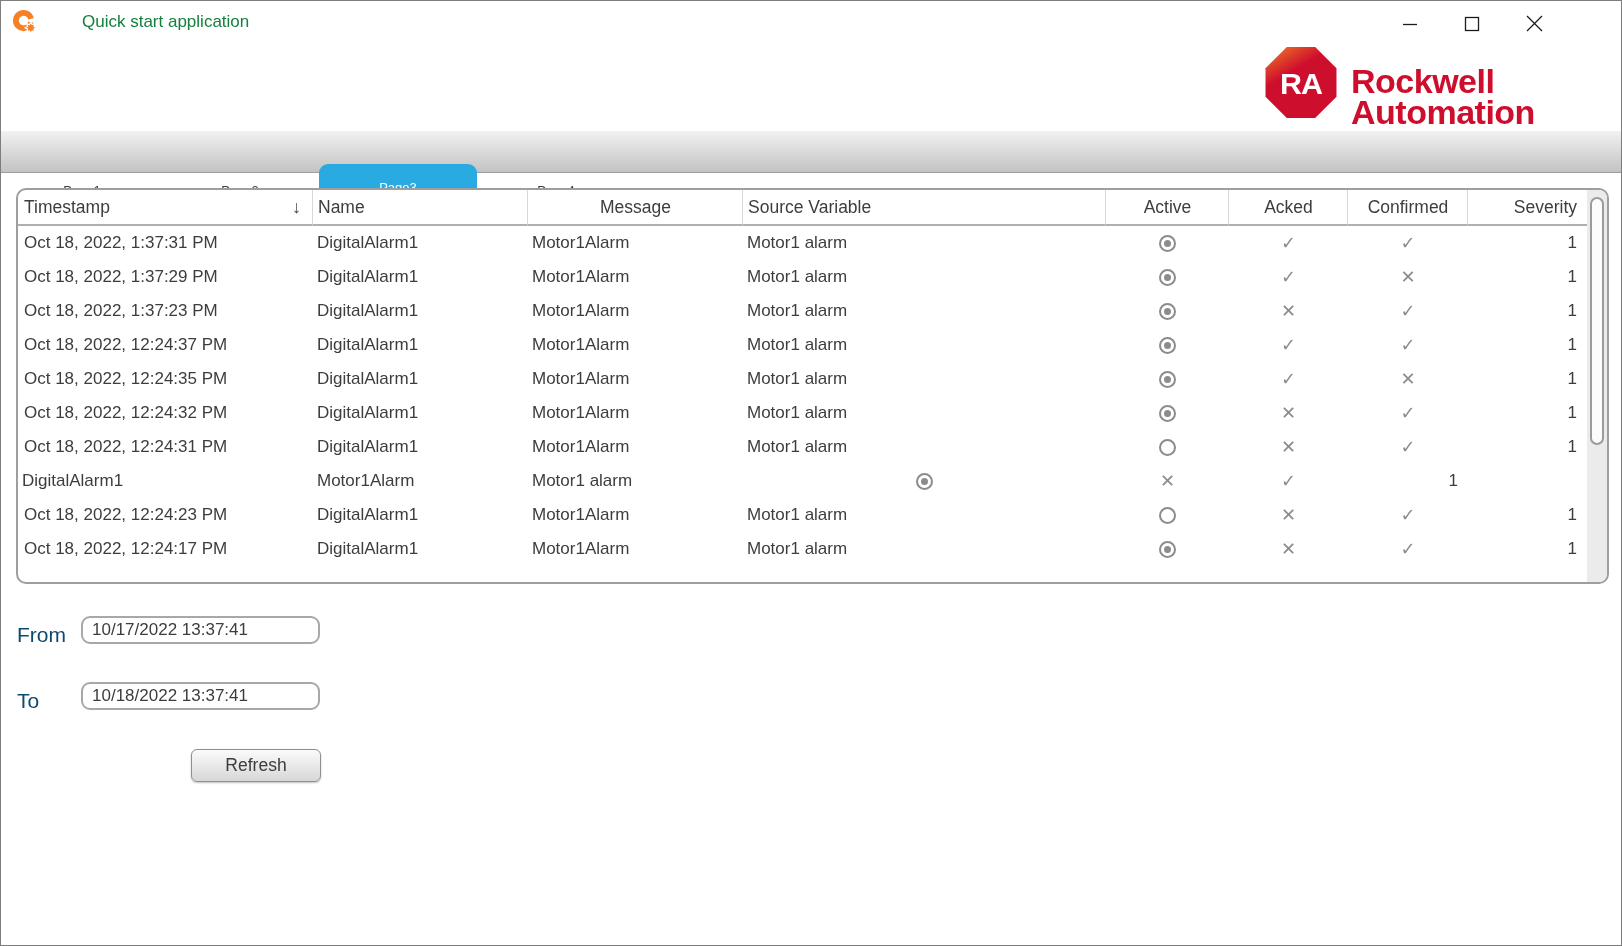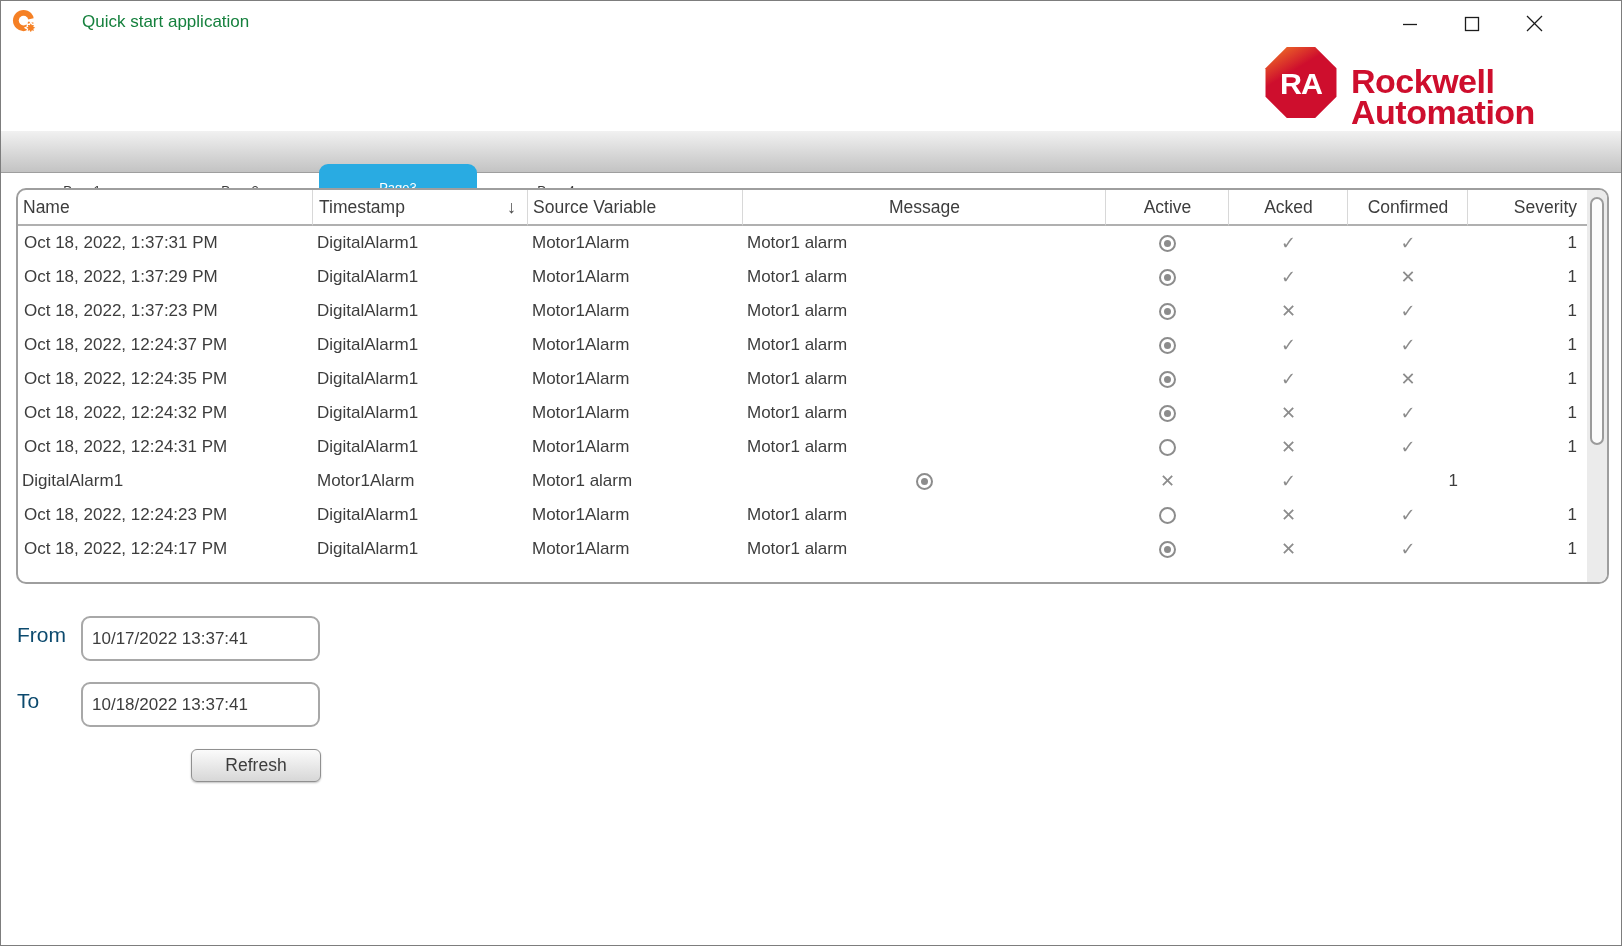--- a/index.html
+++ b/index.html
@@ -61,21 +61,21 @@
 
   
   .vscroll { position:absolute; top:0; right:0; bottom:0; width:20px; background:#ebebeb;
              border-radius:0 8px 8px 0; }
   .vscroll-thumb { position:absolute; top:7px; left:3px; width:14px; height:248px;
                    background:#fcfcfc; border:2px solid #9b9b9b; border-radius:9px; }
 
   
   .field-label { position:absolute; left:16px; font-size:21px; color:#0c4a6e; }
   .lbl-from { top:622px; } .lbl-to { top:688px; }
-  .date-input { position:absolute; left:80px; width:239px; height:45px;
+  .date-input { position:absolute; left:80px; width:239px; height:28px;
                 border:2px solid #a8a8a8; border-radius:9px; font-family:"Liberation Sans",sans-serif;
                 font-size:17px; color:#3d3d3d; padding:0 9px; background:#fff; outline:none; }
   .inp-from { top:615px; } .inp-to { top:681px; }
   .refresh-btn { position:absolute; left:190px; top:748px; width:130px; height:33px;
                  border:1px solid #909090; border-radius:6px;
                  background:linear-gradient(#fbfbfb,#d7d7d7);
                  font-family:"Liberation Sans",sans-serif; font-size:17.5px; color:#3d3d3d;
                  box-shadow:0 1px 2px rgba(0,0,0,0.25); cursor:default; }
 </style>
 </head>
@@ -132,27 +132,27 @@
   <div class="tabbar">
     <div class="tab t0">Page1</div>
     <div class="tab t1">Page2</div>
     <div class="tab t2 active">Page3</div>
     <div class="tab t3">Page4</div>
   </div>
 
   <div class="alarm-table">
     <div class="table-inner">
       <div class="grid-row thead">
-        <div class="th">Name</div>
         <div class="th c-ts">
           <span>Timestamp</span>
           <span class="sort-arrow">↓</span>
         </div>
+        <div class="th">Name</div>
+        <div class="th center">Message</div>
         <div class="th">Source Variable</div>
-        <div class="th center">Message</div>
         <div class="th center">Active</div>
         <div class="th center">Acked</div>
         <div class="th center">Confirmed</div>
         <div class="th right">Severity</div>
       </div>
       <div id="table-body">
           <div class="grid-row tr">
       <div class="td c-ts">Oct 18, 2022, 1:37:31 PM</div>
       <div class="td">DigitalAlarm1</div>
       <div class="td">Motor1Alarm</div>

